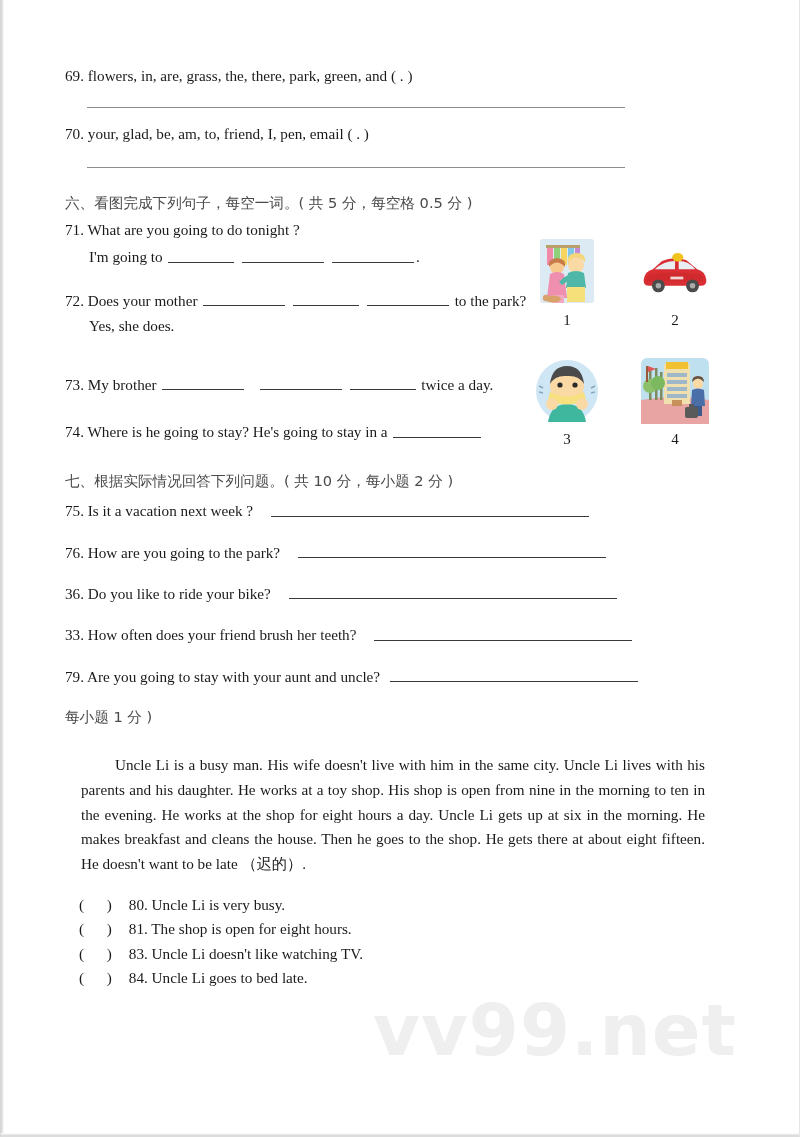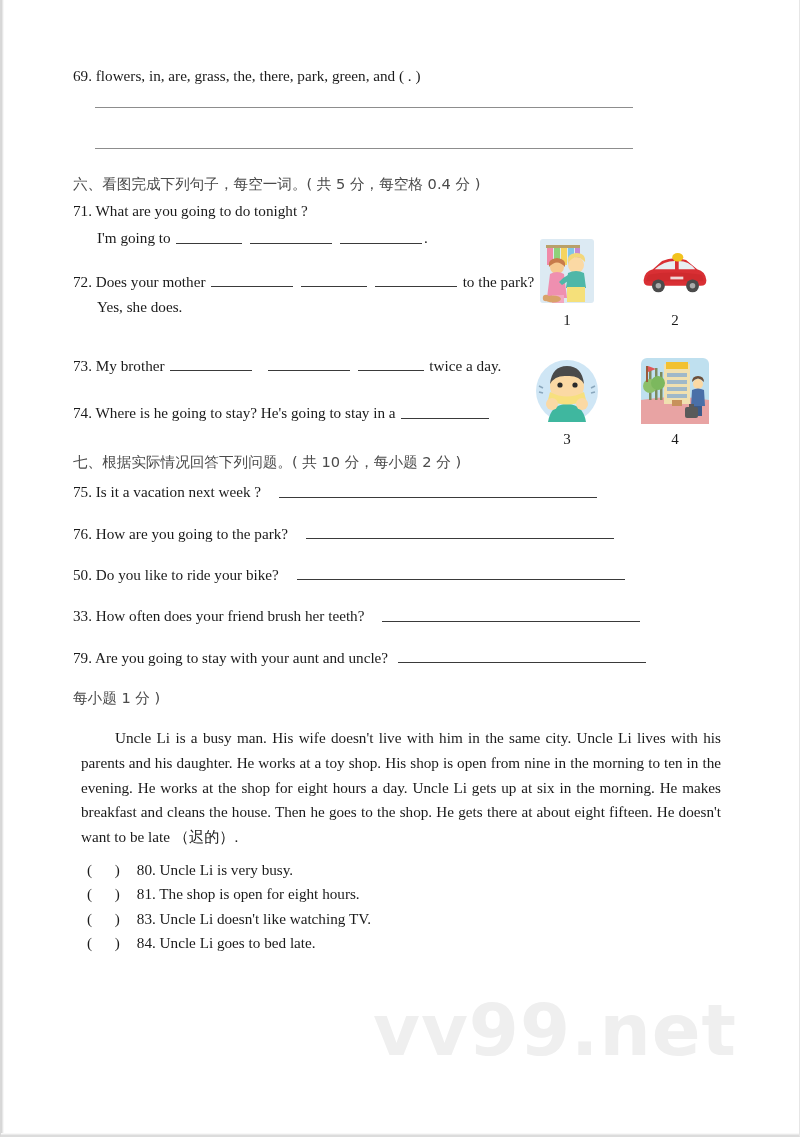--- a/index.html
+++ b/index.html
@@ -45,21 +45,21 @@
     letter-spacing: 1px;
     color: #efefef;
     user-select: none;
     pointer-events: none;
     white-space: nowrap;
   }
 
   
   .content {
     position: absolute;
-    left: 72px;
+    left: 64px;
     top: 66px;
     width: 656px;
   }
 
   .q-line {
     font-size: 15.2px;
     line-height: 1.25;
     white-space: nowrap;
   }
 
@@ -119,21 +119,21 @@
     color: #1a1a1a;
   }
   .pic-row-2 { margin-top: 26px; }
 
   
   .passage {
     font-size: 15.2px;
     line-height: 1.62;
     text-align: justify;
   }
-  .passage p { margin: 8px; }
+  .passage p { margin: 16px; }
   .indent { display: inline-block; width: 34px; }
 
   .tf-list { margin-top: 7px; }
   .tf-item {
     font-size: 15.2px;
     line-height: 1.62;
     white-space: nowrap;
   }
   .tf-paren {
     display: inline-block;
@@ -276,26 +276,30 @@
 
     <div class="q-line">
       <span>69.</span>
       <span>flowers, in, are, grass, the, there, park, green, and ( . )</span>
     </div>
     <div style="height:22px"></div>
     <div class="ans-rule"></div>
 
     <div style="height:16px"></div>
 
+    <div class="q-line">
+      <span>70.</span>
+      <span>your, glad, be, am, to, friend, I, pen, email ( . )</span>
+    </div>
     <div style="height:24px"></div>
     <div class="ans-rule"></div>
 
     <div style="height:24px"></div>
 
-    <div class="sec-head">六、看图完成下列句子，每空一词。( 共 5 分，每空格 0.4 分 )</div>
+    <div class="sec-head">六、看图完成下列句子，每空一词。( 共 5 分，每空格 0.5 分 )</div>
 
     <div style="height:7px"></div>
 
     <div class="q-line">
       <span>71.</span>
       <span>What are you going to do tonight ?</span>
     </div>
     <div style="height:8px"></div>
     <div class="q-line" style="padding-left:24px">
       <span>I'm going to</span>
@@ -353,21 +357,21 @@
 
     <div class="q-line">
       <span>76.</span>
       <span>How are you going to the park?</span>
       <span class="blank" style="width:308px;margin-left:14px"></span>
     </div>
 
     <div style="height:22px"></div>
 
     <div class="q-line">
-      <span>50.</span>
+      <span>36.</span>
       <span>Do you like to ride your bike?</span>
       <span class="blank" style="width:328px;margin-left:14px"></span>
     </div>
 
     <div style="height:22px"></div>
 
     <div class="q-line">
       <span>33.</span>
       <span>How often does your friend brush her teeth?</span>
       <span class="blank" style="width:258px;margin-left:14px"></span>

